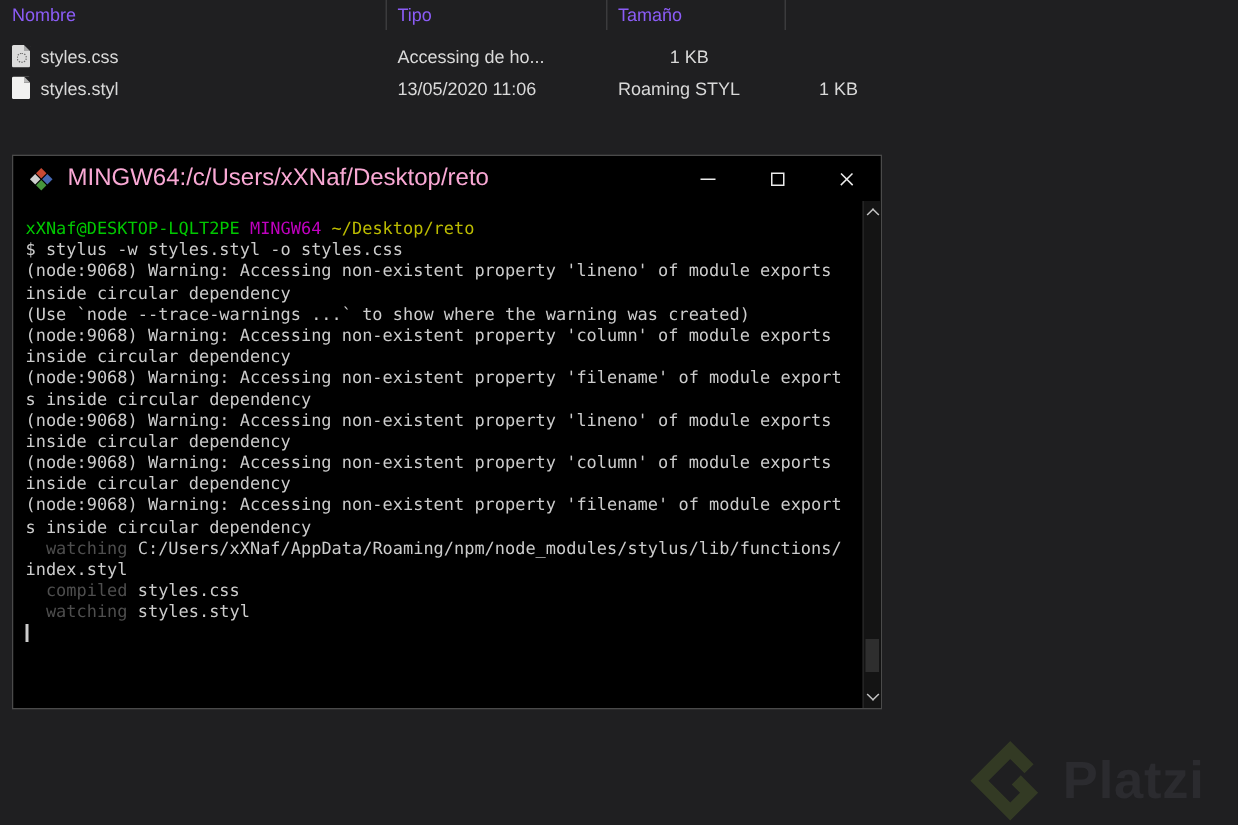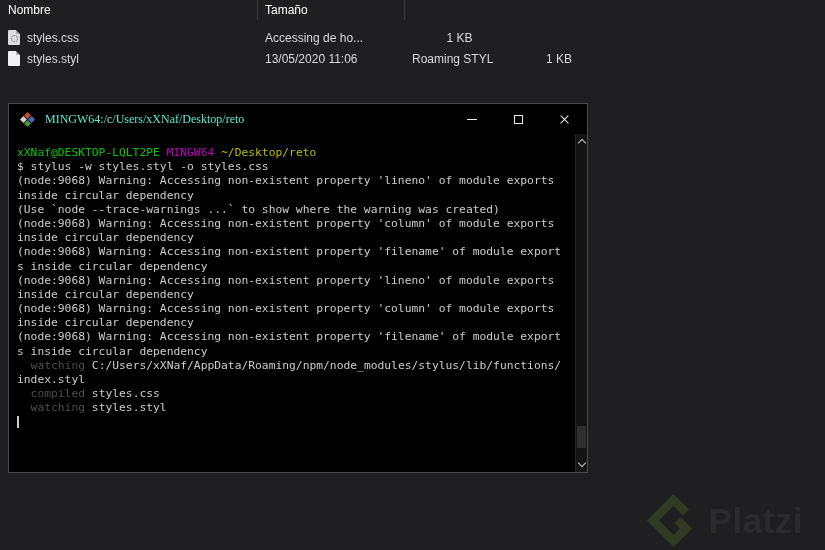--- a/index.html
+++ b/index.html
@@ -2,21 +2,21 @@
 <html><head>
 <meta charset="utf-8">
 <style>
   html,body{margin:0;padding:0;background:#1f1f21;}
   .stage{position:relative;width:825px;height:550px;background:#1f1f21;overflow:hidden;
          font-family:"Liberation Sans",sans-serif;}
 
   
   .explorer{position:absolute;top:0;left:0;width:825px;}
   .x-grid{display:grid;grid-template-columns:258px 147px 119px 80px;align-items:center;}
-  .x-header{height:20px;color:#ffffff;font-size:12px;}
+  .x-header{height:20px;color:#8b5cf6;font-size:12px;}
   .x-header .hcell{height:20px;display:flex;align-items:center;border-right:1px solid #3b3b3d;
                    padding-left:7px;box-sizing:border-box;}
   .x-header .hcell.first{padding-left:8px;}
   .x-header .hcell.size{justify-content:flex-start;}
   .x-rows{margin-top:7px;}
   .x-row{height:21px;color:#d9d9d9;font-size:12px;}
   .x-row .cell{padding-left:7px;white-space:nowrap;overflow:hidden;}
   .x-row .cell.name{display:flex;align-items:center;gap:7px;padding-left:8px;}
   .x-row .cell.size{text-align:center;padding-right:10px;padding-left:0;}
 
@@ -33,21 +33,21 @@
   
   .terminal{position:absolute;left:8px;top:103px;width:580px;height:370px;box-sizing:border-box;
             border:1px solid #4a4a4a;background:#000;}
   .titlebar{height:30px;background:#000;display:flex;align-items:center;padding-left:12px;}
   .gitbash-icon{width:13px;height:13px;display:grid;grid-template-columns:6px 6px;
       grid-template-rows:6px 6px;gap:1px;transform:rotate(45deg) scale(.82);flex:0 0 auto;}
   .gitbash-icon .q1{background:#c84a35;}
   .gitbash-icon .q2{background:#4668b4;}
   .gitbash-icon .q3{background:#cfcfcf;}
   .gitbash-icon .q4{background:#46963c;}
-  .tb-title{margin-left:11px;color:#5eead4;font-size:12px;white-space:nowrap;font-family:Liberation Serif, serif;}
+  .tb-title{margin-left:11px;color:#f9a8d4;font-size:16px;white-space:nowrap;}
   .tb-btns{margin-left:auto;display:flex;height:100%;}
   .winbtn{width:46px;height:100%;display:flex;align-items:center;justify-content:center;}
   .glyph-min{width:10px;height:1px;background:#ececec;}
   .glyph-max{width:9px;height:9px;border:1px solid #ececec;box-sizing:border-box;}
   .glyph-close{position:relative;width:11px;height:11px;}
   .glyph-close::before,.glyph-close::after{content:"";position:absolute;left:0;top:5px;
       width:11px;height:1.2px;background:#ececec;}
   .glyph-close::before{transform:rotate(45deg);}
   .glyph-close::after{transform:rotate(-45deg);}
 
@@ -71,20 +71,21 @@
   .wm-text{font-size:35px;font-weight:600;letter-spacing:.5px;color:#2b2b2f;}
 </style>
 </head>
 <body>
 
 <div class="stage">
 
   <section class="explorer">
     <div class="x-grid x-header">
       <div class="hcell first">Nombre</div>
+      <div class="hcell">Tipo</div>
       <div class="hcell size">Tamaño</div>
     </div>
     <div class="x-rows" id="file-rows">
         <div class="x-grid x-row">
           <div class="cell name">
             <span class="file-icon icon-css"></span>
             <span>styles.css</span>
           </div>
           <div class="cell">Accessing de ho...</div>
           <div class="cell size">1 KB</div>

